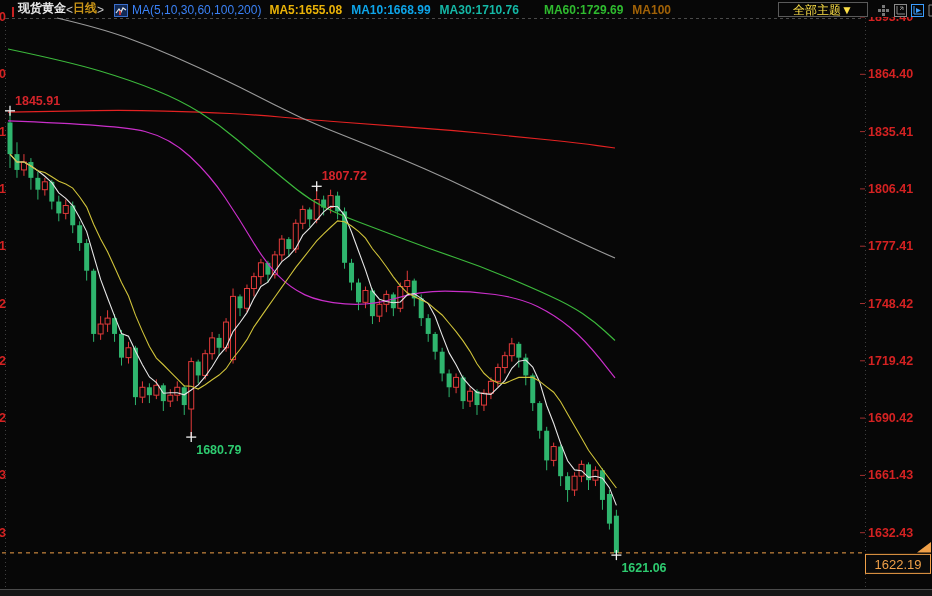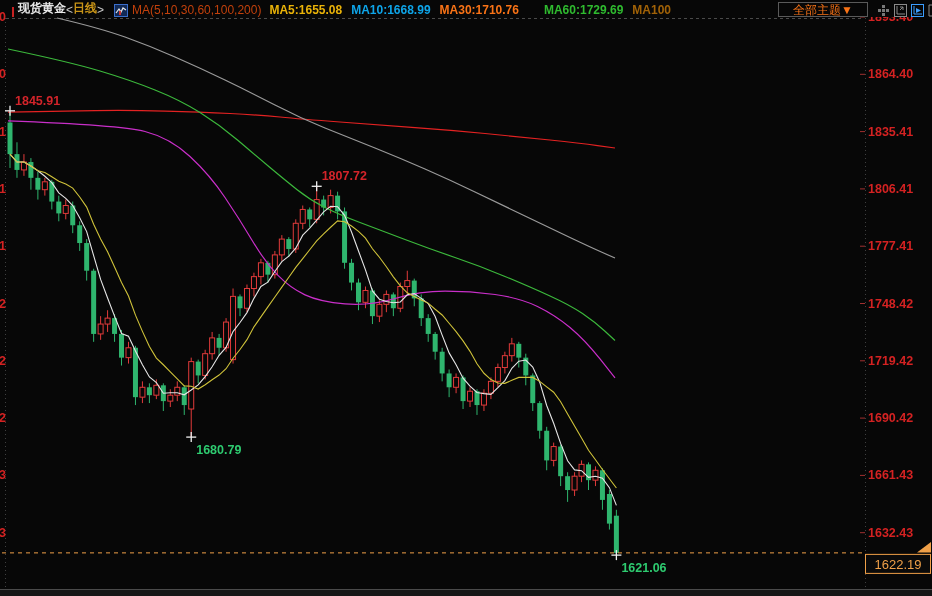--- a/index.html
+++ b/index.html
@@ -5,24 +5,24 @@
   html,body{margin:0;padding:0;background:#000;}
   .screen{position:relative;width:932px;height:596px;background:#070707;overflow:hidden;
           font-family:"Liberation Sans",sans-serif;}
   .topbar{position:absolute;top:0;left:0;width:932px;height:17px;background:#070707;
           display:flex;align-items:flex-end;font-size:12px;z-index:3;white-space:nowrap;margin-left:12px;}
   .edge-sliver{width:2px;height:10px;background:#c82222;margin-left:0;margin-right:4px;flex:0 0 auto;}
   .sym{color:#e8e8e8;font-weight:bold;}
   .br{color:#c8c8c8;}
   .per{color:#c89418;font-weight:bold;}
   .mini-chart{display:inline-flex;margin:0 4px 0 10px;}
-  .ind{color:#c2410c;margin-right:8px;}
+  .ind{color:#3b82f6;margin-right:8px;}
   .lg{margin-right:9px;font-weight:bold;}
   .spacer{flex:1;}
-  .theme-btn{background:transparent;border:1px solid #5a5a5a;color:#f97316;font-size:12px;
+  .theme-btn{background:transparent;border:1px solid #5a5a5a;color:#fde047;font-size:12px;
              height:15px;line-height:12px;padding:0 14px;margin-right:8px;
              font-family:"Liberation Sans",sans-serif;cursor:pointer;}
   .tool{display:inline-flex;width:14px;height:14px;margin-right:3px;align-items:center;justify-content:center;cursor:pointer;}
   svg.chart{position:absolute;top:0;left:0;z-index:1;}
   text{font-family:"Liberation Sans",sans-serif;}
 </style>
 </head>
 <body>
 
 <div class="screen">
@@ -36,21 +36,21 @@
     <span class="mini-chart">
       <svg width="14" height="13">
         <rect x="0.5" y="0.5" width="13" height="12" fill="#122a56" stroke="#3b6ecb"></rect>
         <polyline points="2,9 5,5 7,8 9,4 12,6" fill="none" stroke="#e8e8e8" stroke-width="1.2"></polyline>
         <rect x="5" y="7" width="2" height="4" fill="#cc3333"></rect>
       </svg>
     </span>
     <span class="ind">MA(5,10,30,60,100,200)</span>
     <span class="lg" style="color: #eab308;">MA5:1655.08</span>
     <span class="lg" style="color: #0ea5e9;">MA10:1668.99</span>
-    <span class="lg" style="color: #f97316;">MA30:1710.76</span>
+    <span class="lg" style="color: #14b8a6;">MA30:1710.76</span>
     <span class="lg" style="color: rgb(47, 187, 47); padding-left: 16px;">MA60:1729.69</span>
     <span class="lg" style="color: #a16207;">MA100</span>
     <span class="spacer"></span>
     <button class="theme-btn">全部主题▼</button>
     <span class="tool">
       <svg width="13" height="13">
           <path d="M5 1h3v3H5zM1 5h3v3H1zM5 5h3v3H5zM9 5h3v3H9zM5 9h3v3H5z" fill="#787878"></path>
         </svg>
     </span>
     <span class="tool">

